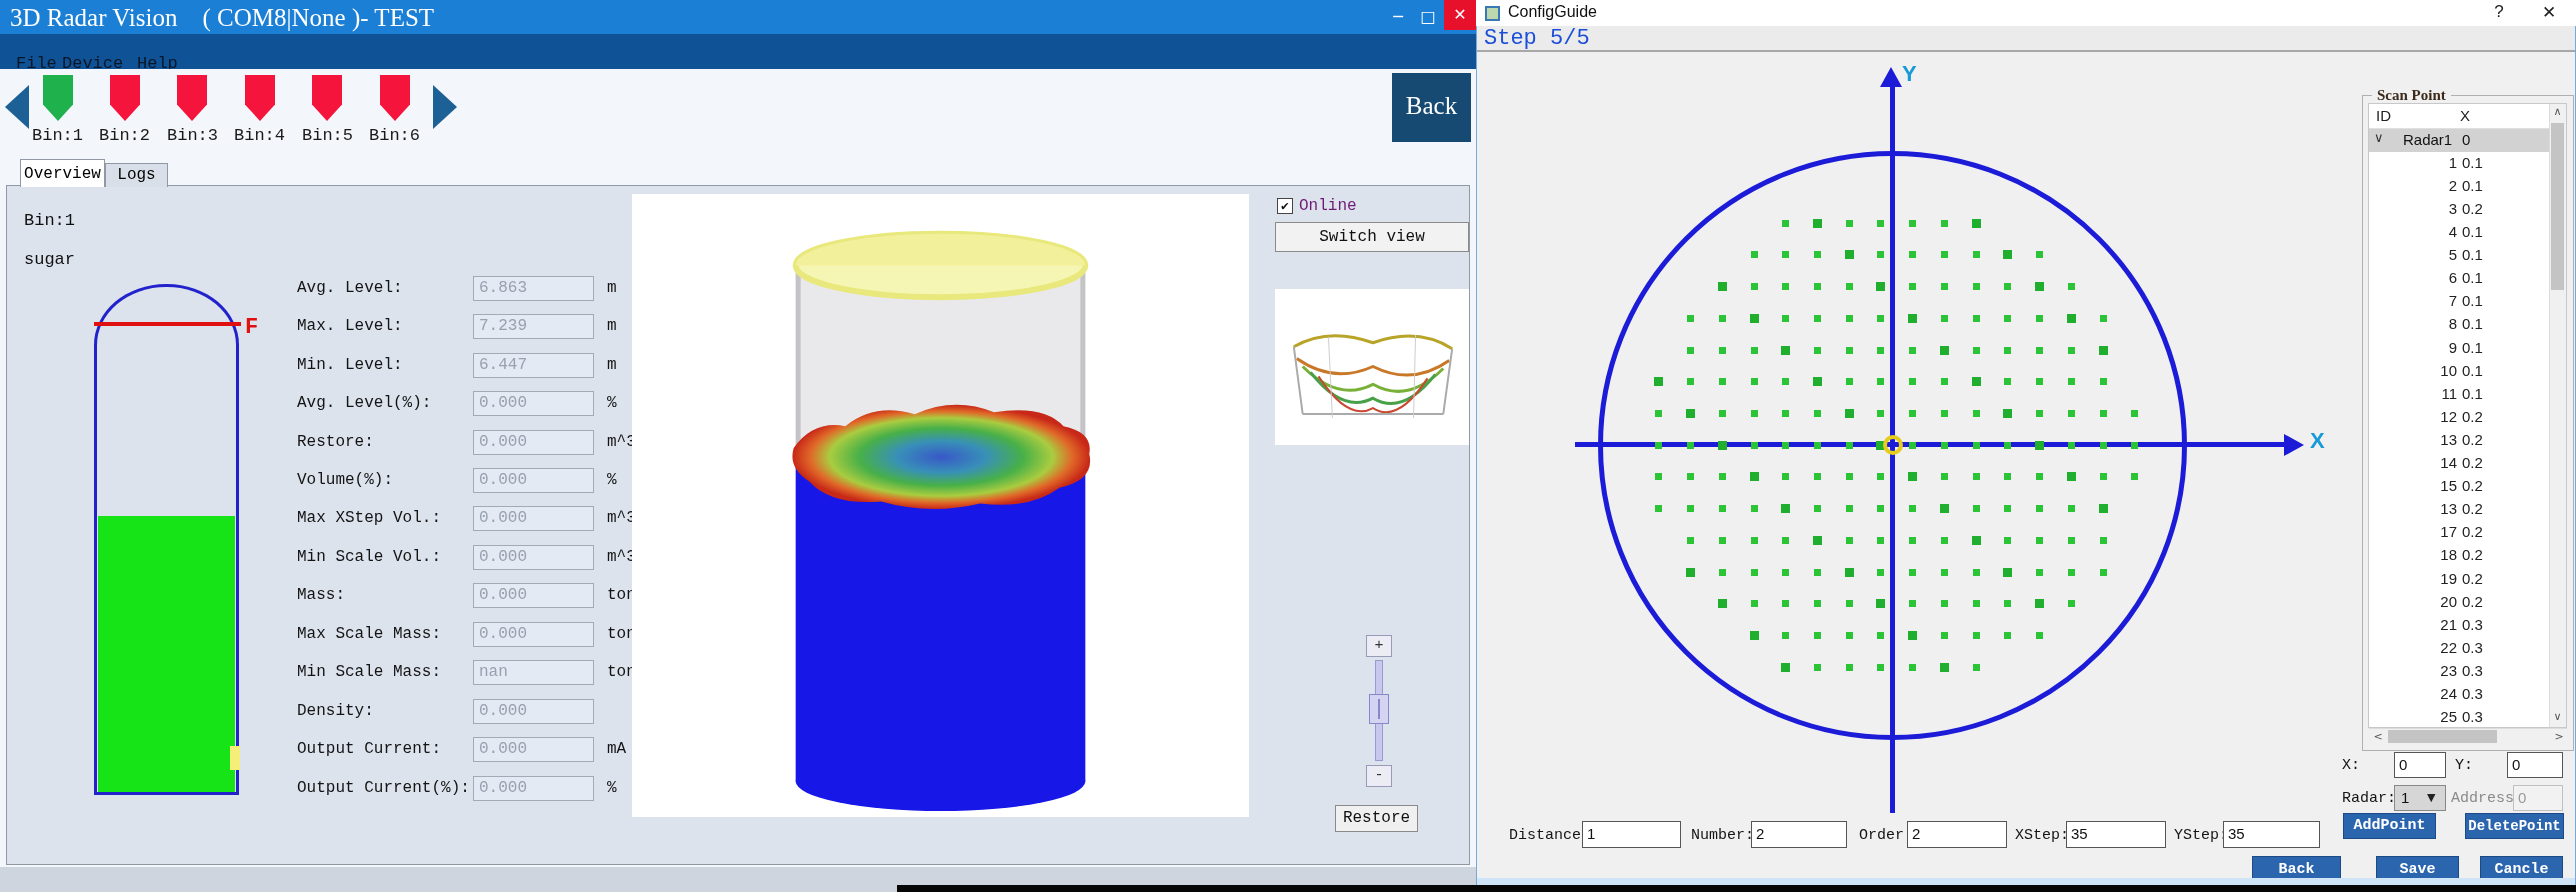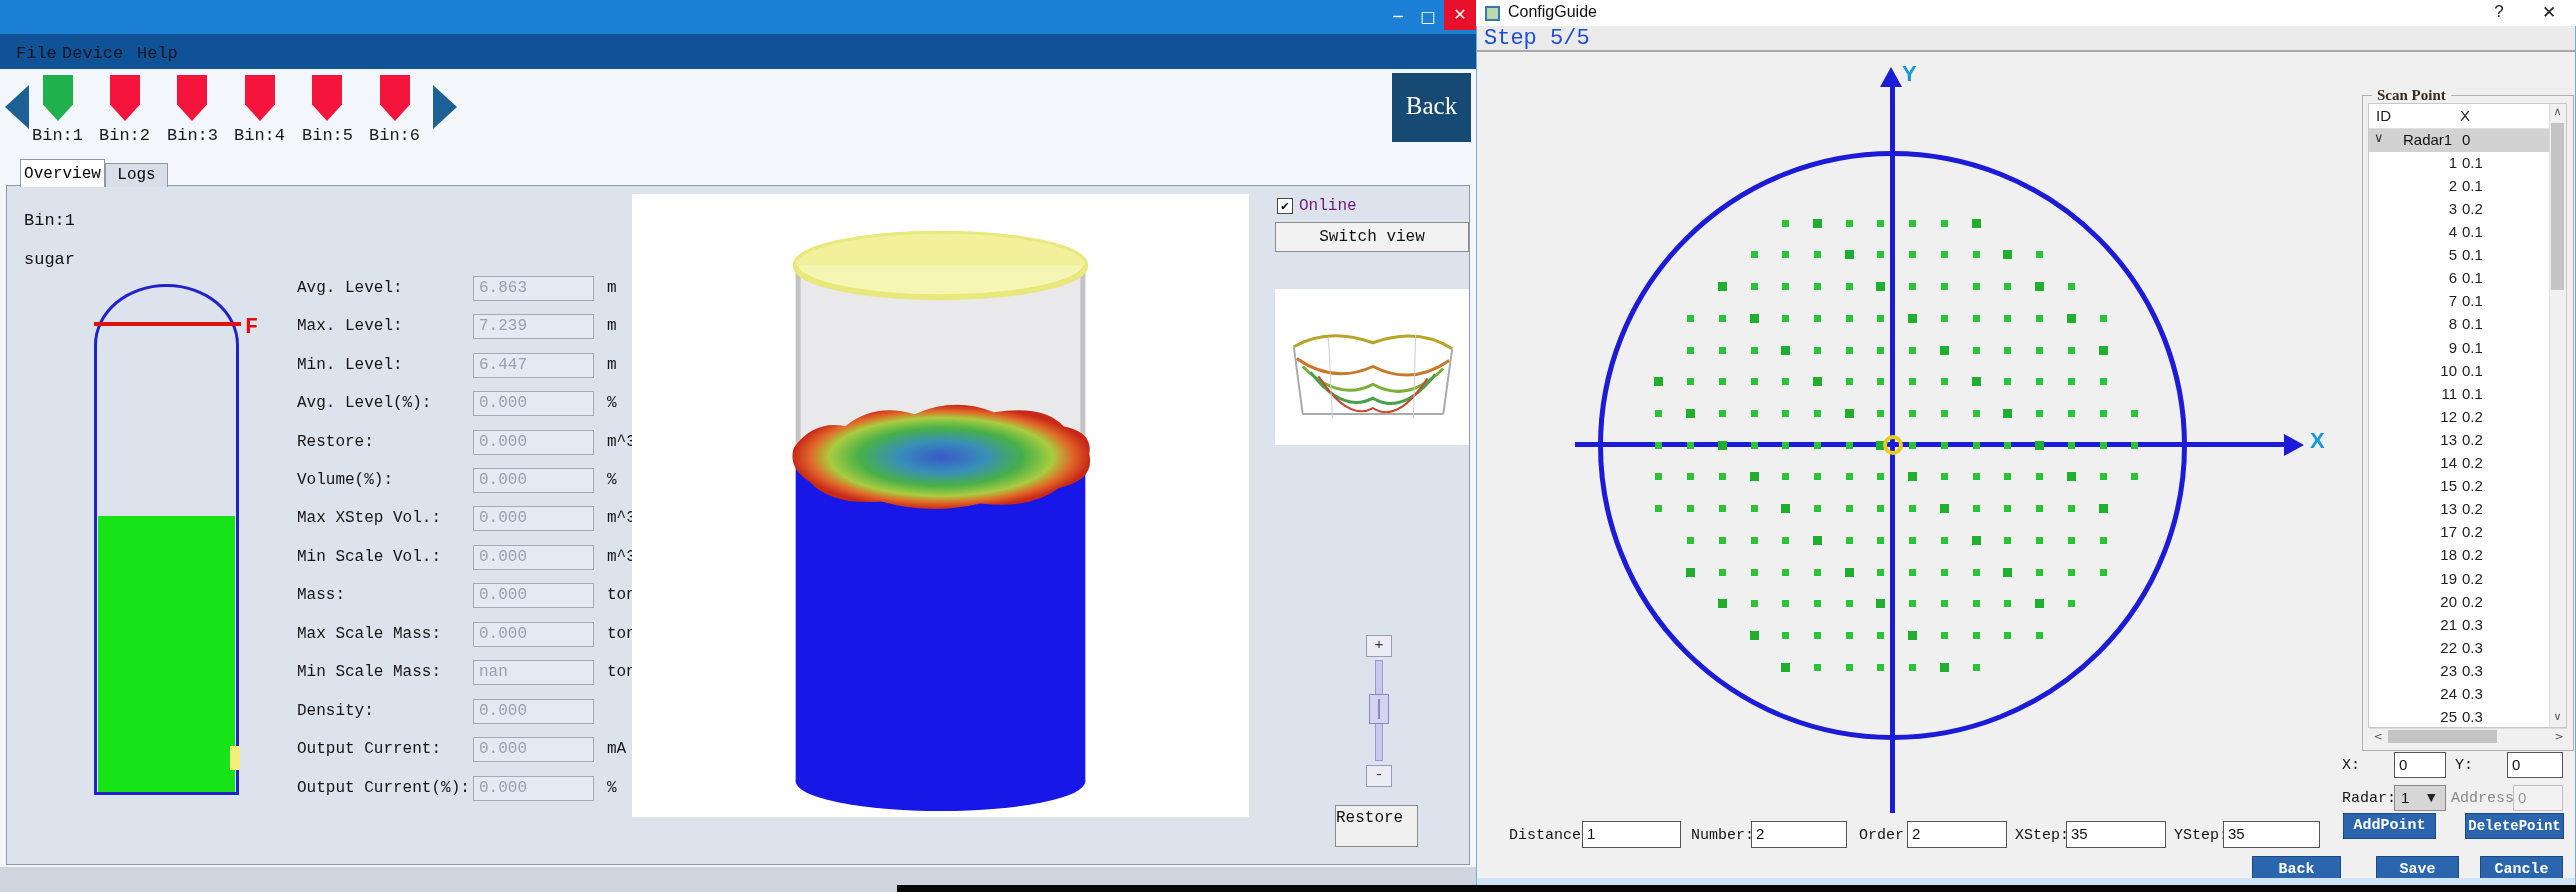--- a/index.html
+++ b/index.html
@@ -10,21 +10,21 @@
 
   
   #lw { left:0; top:0; width:1477px; height:871px; background:#f3f6fa; }
   #lw-titlebar { left:0; top:0; width:1477px; height:34px; background:#1b7fd6; }
   #lw-title { left:10px; top:4px; color:#ffffff; font-family:"Liberation Serif","DejaVu Serif",serif;
               font-size:25px; white-space:pre; }
   .winbtn { top:5px; width:28px; height:24px; color:#ffffff; text-align:center; line-height:24px;
             font-size:16px; font-family:"DejaVu Sans",sans-serif; }
   #btn-close-lw { top:0; width:32px; height:30px; background:#e8112b; line-height:30px; }
   #lw-menubar { left:0; top:34px; width:1477px; height:36px; background:#0f5296; }
-  .menu-item { top:0; height:36px; line-height:36px; color:#0a1626; font-size:17px; padding:2px 6px; }
+  .menu-item { top:0; height:36px; line-height:36px; color:#0a1626; font-size:17px; padding:12px 6px; }
   #lw-toolbar { left:0; top:69px; width:1477px; height:89px; background:#f3f6fa; }
   .nav-arrow { width:0; height:0; border-style:solid; }
   #nav-prev { left:5px; top:85px; border-width:22px 24px 22px 0; border-color:transparent #1d6096 transparent transparent; }
   #nav-next { left:433px; top:85px; border-width:22px 0 22px 24px; border-color:transparent transparent transparent #1d6096; }
   .bin-pin { top:75px; width:30px; height:46px;
              clip-path:polygon(0 0,100% 0,100% 64%,50% 100%,0 64%); }
   .bin-label { top:126px; width:71px; text-align:center; font-size:17px; color:#1a1a1a; }
   #back-btn { left:1392px; top:73px; width:79px; height:69px; background:#164a73; color:#ffffff;
               font-family:"Liberation Serif","DejaVu Serif",serif; font-size:25px; text-align:center;
               line-height:65px; }
@@ -60,22 +60,22 @@
   #switchview-btn { left:1275px; top:222px; width:194px; height:30px; background:#f2f2f2; border:1px solid #8a8a8a;
                     text-align:center; line-height:28px; font-size:16px; color:#111; }
   #thumb-panel { left:1275px; top:289px; width:194px; height:156px; background:#ffffff; }
   #zoom-plus { left:1366px; top:635px; width:26px; height:22px; }
   #zoom-minus { left:1366px; top:765px; width:26px; height:22px; }
   .small-btn { background:#ececf4; border:1px solid #9a9ab8; text-align:center; line-height:19px;
                font-size:15px; color:#333; }
   #slider-track { left:1375px; top:660px; width:8px; height:101px; background:#c8c8ee; border:1px solid #9a9ad0; }
   #slider-handle { left:1369px; top:694px; width:20px; height:30px; background:#d4d4f2; border:1px solid #8888c8; }
   #slider-handle::after { content:""; position:absolute; left:8px; top:4px; width:2px; height:20px; background:#8888c8; }
-  #restore-btn { left:1335px; top:805px; width:83px; height:42px; background:#f0f0f0; border:1px solid #8a8a8a;
-                 line-height:25px; font-size:16px; color:#111; }
+  #restore-btn { left:1335px; top:805px; width:83px; height:27px; background:#f0f0f0; border:1px solid #8a8a8a;
+                 text-align:center; line-height:25px; font-size:16px; color:#111; }
   #lw-bottomstrip { left:0; top:867px; width:1477px; height:26px; background:#cfd5df; }
 
   
   #rw { left:1476px; top:0; width:1100px; height:885px; background:#f0f0f0; border:1px solid #74a9d8; }
   #rw-titlebar { left:1476px; top:0; width:1100px; height:26px; background:#ffffff; }
   #rw-icon { left:1485px; top:6px; width:15px; height:15px; border:2px solid #3a78b4; background:#bcd8ae; }
   #rw-title { left:1508px; top:3px; font-family:"Liberation Sans","DejaVu Sans",sans-serif; font-size:16px; color:#111; }
   #rw-help { left:2484px; top:2px; width:30px; height:22px; text-align:center; font-size:17px; color:#222;
              font-family:"Liberation Sans",sans-serif; }
   #rw-close { left:2534px; top:2px; width:30px; height:22px; text-align:center; font-size:17px; color:#222;
@@ -142,20 +142,21 @@
   #black-strip { left:897px; top:885px; width:1679px; height:7px; background:#060606; }
 </style>
 </head>
 <body>
 
 <div id="root">
 
   <div id="lw" class="abs"></div>
 
   <div id="lw-titlebar" class="abs"></div>
+  <div id="lw-title" class="abs">3D Radar Vision    ( COM8|None )- TEST</div>
   <div id="btn-min-lw" class="winbtn abs" style="left:1384px;">─</div>
   <div id="btn-max-lw" class="winbtn abs" style="left:1414px;">□</div>
   <div id="btn-close-lw" class="winbtn abs" style="left:1444px;">✕</div>
 
   <div id="lw-menubar" class="abs"></div>
   <div id="menu-items">
       <div class="menu-item abs" style="left: 10px; top: 34px; position: absolute;">File</div>
       <div class="menu-item abs" style="left: 56px; top: 34px; position: absolute;">Device</div>
       <div class="menu-item abs" style="left: 131px; top: 34px; position: absolute;">Help</div>
     </div>

